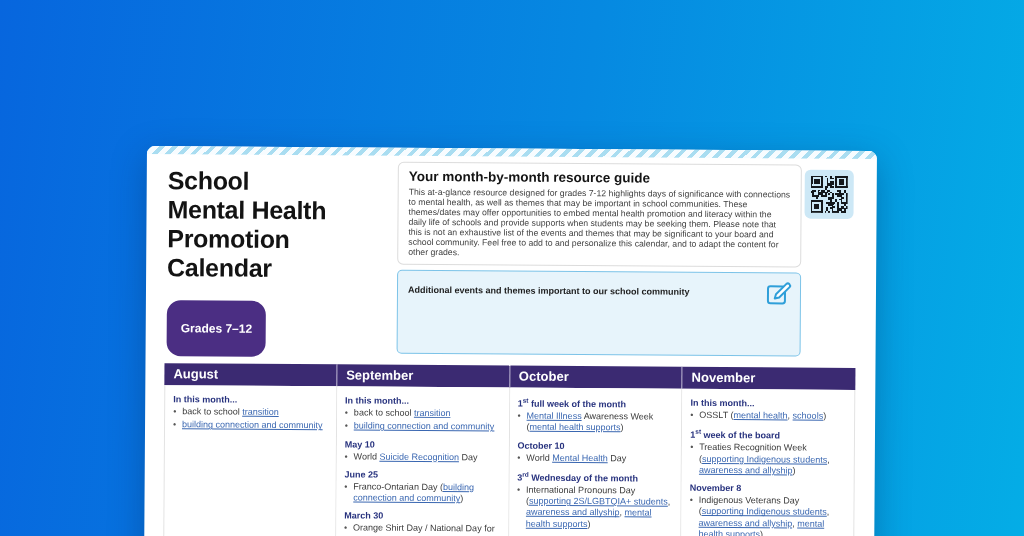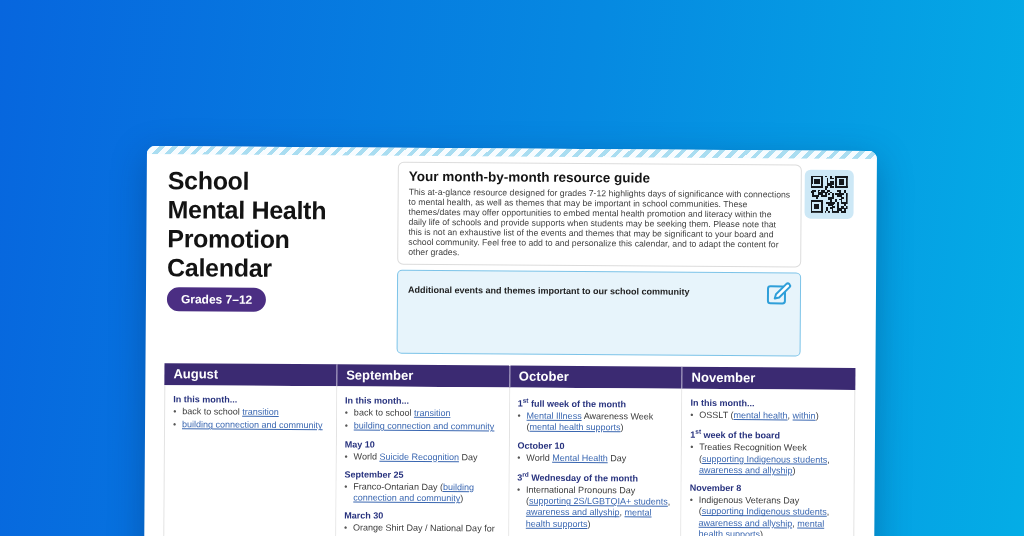--- a/index.html
+++ b/index.html
@@ -21,23 +21,23 @@
   .stripe{
     height:8px;border-radius:8px 8px 0 0;
     background:repeating-linear-gradient(135deg,#a9ddf1 0 4px,#f7fcff 4px 9px);
   }
   .title{
     position:absolute;left:21px;top:20px;width:240px;
     font-size:25px;font-weight:700;color:#131313;line-height:29px;letter-spacing:-0.3px;
   }
   .title span{display:block;}
   .badge{
-    position:absolute;left:21px;top:141px;
+    position:absolute;left:21px;top:154px;
     background:#4b2e83;color:#ffffff;font-size:12px;font-weight:700;
-    padding:5px 14px;border-radius:14px;
+    padding:21px 14px;border-radius:14px;
   }
   .rightpanel{position:absolute;left:251px;top:14px;width:404px;}
   .guidebox{
     border:1px solid #dcdcdc;border-radius:6px;padding:6px 10px 7px;background:#fff;
   }
   .guide-h{margin:0 0 3px;font-size:13.5px;font-weight:700;color:#141414;}
   .guide-p{margin:0;font-size:8.7px;line-height:10px;color:#3f3f3f;}
   .notesbox{
     position:relative;margin-top:5px;height:84px;box-sizing:border-box;
     background:#e7f4fb;border:1.5px solid #7cc3e8;border-radius:5px;
@@ -284,21 +284,21 @@
             </div>
             <div class="item">
               <span class="bullet">•</span>
               <span class="itext"><span class="lnk">building connection and community</span></span>
             </div>
             <div class="shead"><span>May 10</span></div>
             <div class="item">
               <span class="bullet">•</span>
               <span class="itext"><span>World </span><span class="lnk">Suicide Recognition</span><span> Day</span></span>
             </div>
-            <div class="shead"><span>September 25</span></div>
+            <div class="shead"><span>June 25</span></div>
             <div class="item">
               <span class="bullet">•</span>
               <span class="itext"><span>Franco-Ontarian Day (</span><span class="lnk">building connection and community</span><span>)</span></span>
             </div>
             <div class="shead"><span>March 30</span></div>
             <div class="item">
               <span class="bullet">•</span>
               <span class="itext"><span>Orange Shirt Day / National Day for Truth and Reconciliation (</span><span class="lnk">supporting Indigenous students</span></span>
             </div>
           </div>
@@ -322,21 +322,21 @@
               <span class="itext"><span>International Pronouns Day (</span><span class="lnk">supporting 2S/LGBTQIA+ students</span><span>, </span><span class="lnk">awareness and allyship</span><span>, </span><span class="lnk">mental health supports</span><span>)</span></span>
             </div>
           </div>
         </div>
         <div class="mcol">
           <div class="mhead">November</div>
           <div class="mbody">
             <div class="shead"><span>In this month...</span></div>
             <div class="item">
               <span class="bullet">•</span>
-              <span class="itext"><span>OSSLT (</span><span class="lnk">mental health</span><span>, </span><span class="lnk">within</span><span>)</span></span>
+              <span class="itext"><span>OSSLT (</span><span class="lnk">mental health</span><span>, </span><span class="lnk">schools</span><span>)</span></span>
             </div>
             <div class="shead"><span>1</span><sup>st</sup><span> week of the board</span></div>
             <div class="item">
               <span class="bullet">•</span>
               <span class="itext"><span>Treaties Recognition Week (</span><span class="lnk">supporting Indigenous students</span><span>, </span><span class="lnk">awareness and allyship</span><span>)</span></span>
             </div>
             <div class="shead"><span>November 8</span></div>
             <div class="item">
               <span class="bullet">•</span>
               <span class="itext"><span>Indigenous Veterans Day (</span><span class="lnk">supporting Indigenous students</span><span>, </span><span class="lnk">awareness and allyship</span><span>, </span><span class="lnk">mental health supports</span><span>)</span></span>

